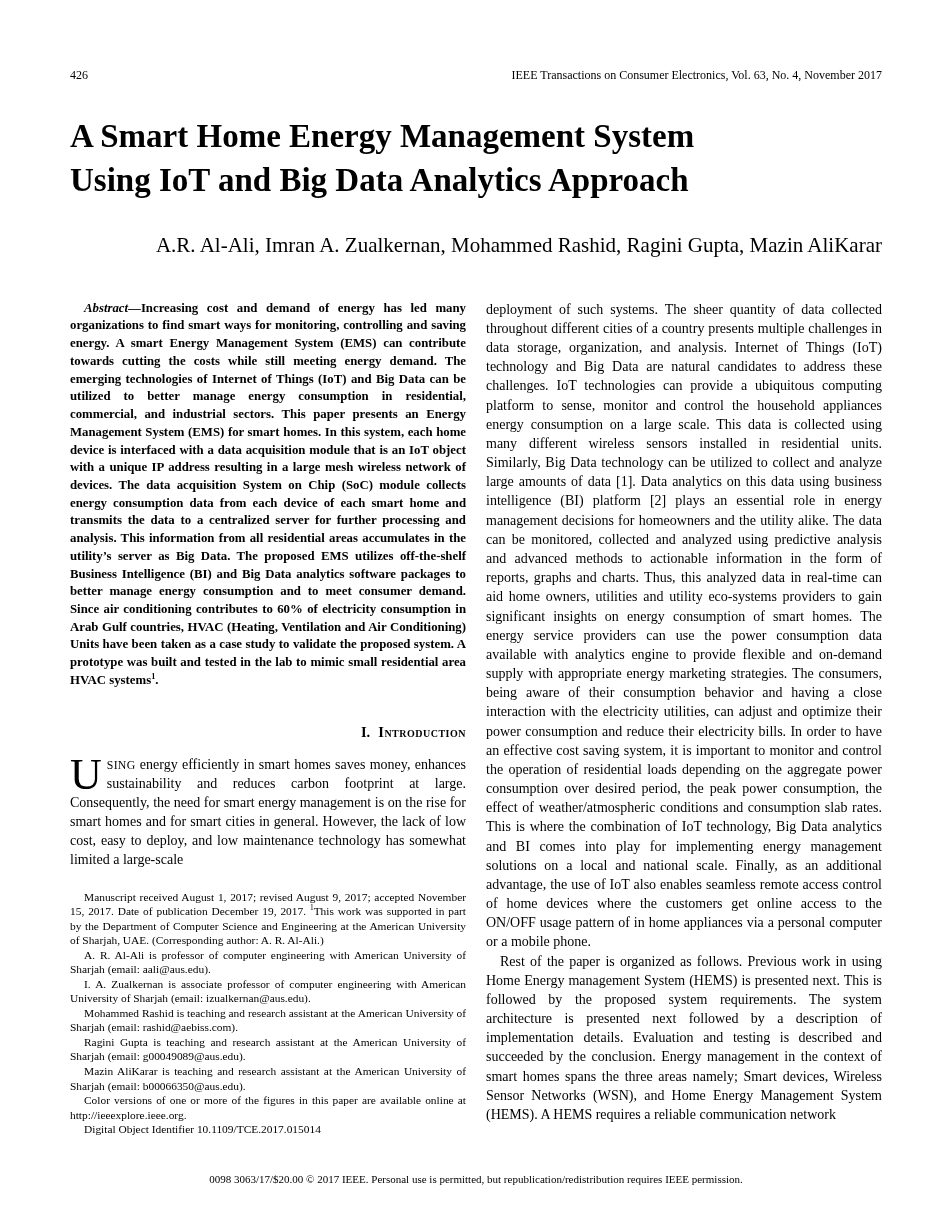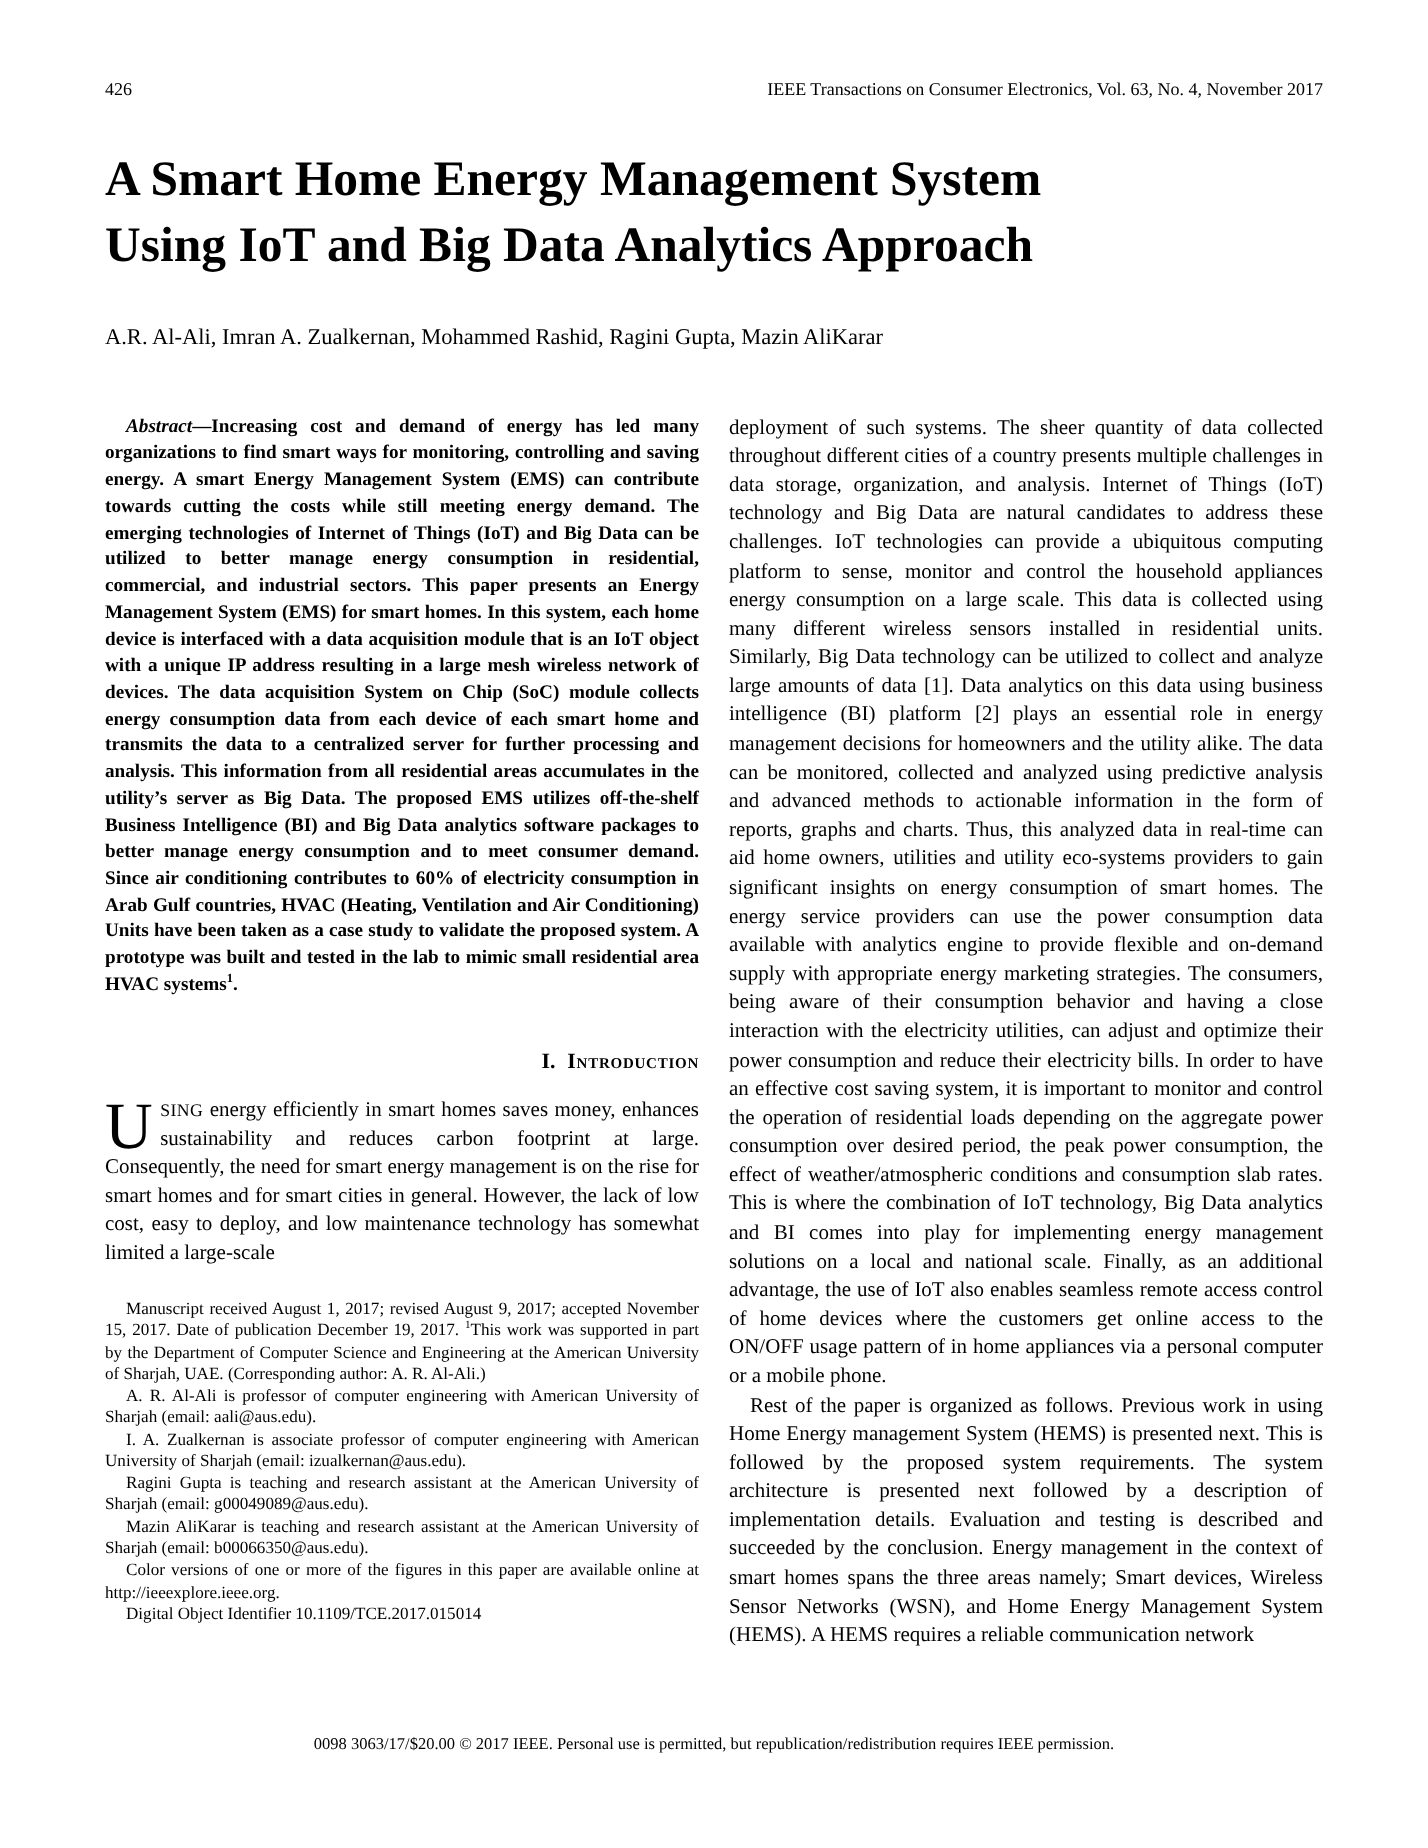--- a/index.html
+++ b/index.html
@@ -1,21 +1,21 @@
 <!DOCTYPE html>
 <html><head>
 <meta charset="utf-8">
 <style>
   * { margin: 0; padding: 0; box-sizing: border-box; }
   html, body { background: #ffffff; }
   .page {
     position: relative;
     width: 952px;
     height: 1188px;
-    margin: 0 auto;
+    margin: 16px auto;
     background: #ffffff;
     color: #000000;
     font-family: "Liberation Serif", serif;
     padding: 52px 70px 0 70px;
     overflow: hidden;
   }
   
   .running-head {
     display: flex;
     justify-content: space-between;
@@ -26,22 +26,22 @@
   .paper-title {
     margin-top: 32px;
     text-align: left;
     font-size: 33px;
     font-weight: bold;
     line-height: 1.33;
   }
   
   .authors-line {
     margin-top: 30px;
-    text-align: left;
-    font-size: 15px;
+    text-align: right;
+    font-size: 21px;
   }
   
   .columns {
     display: flex;
     gap: 20px;
     margin-top: 42px;
   }
   .col { width: 396px; }
   .abstract-para, .index-terms-para {
     font-weight: bold;
@@ -119,20 +119,21 @@
 
 
       <h2 class="section-heading"><span class="section-num">I.</span><span class="sc">Introduction</span></h2>
 
       <p class="body-para intro-para"><span class="dropcap">U</span><span class="lead-caps">SING</span><span> energy efficiently in smart homes saves money, enhances sustainability and reduces carbon footprint at large.  Consequently, the need for smart energy management is on the rise for smart homes and for smart cities in general. However, the lack of low cost, easy to deploy, and low maintenance technology has somewhat limited a large-scale</span></p>
 
       <div class="footnotes">
         <p><span>Manuscript received August 1, 2017; revised August 9, 2017; accepted November 15, 2017. Date of publication December 19, 2017. </span><sup>1</sup><span>This work was supported in part by the Department of Computer Science and Engineering at the American University of Sharjah, UAE. </span><span class="fn-italic">(Corresponding author: A. R. Al-Ali.)</span></p>
         <p>A. R. Al-Ali is professor of computer engineering with American University of Sharjah (email: aali@aus.edu).</p>
         <p>I. A. Zualkernan is associate professor of computer engineering with American University of Sharjah (email: izualkernan@aus.edu).</p>
+        <p>Mohammed Rashid is teaching and research assistant at the American University of Sharjah (email: rashid@aebiss.com).</p>
         <p>Ragini Gupta is teaching and research assistant at the American University of Sharjah (email: g00049089@aus.edu).</p>
         <p>Mazin AliKarar is teaching and research assistant at the American University of Sharjah (email: b00066350@aus.edu).</p>
         <p>Color versions of one or more of the figures in this paper are available online at http://ieeexplore.ieee.org.</p>
         <p>Digital Object Identifier 10.1109/TCE.2017.015014</p>
       </div>
     </div>
 
     <div class="col">
       <p class="body-para">deployment of such systems. The sheer quantity of data collected throughout different cities of a country presents multiple challenges in data storage, organization, and analysis. Internet of Things (IoT) technology and Big Data are natural candidates to address these challenges. IoT technologies can provide a ubiquitous computing platform to sense, monitor and control the household appliances energy consumption on a large scale. This data is collected using many different wireless sensors installed in residential units. Similarly, Big Data technology can be utilized to collect and analyze large amounts of data [1]. Data analytics on this data using business intelligence (BI) platform [2] plays an essential role in energy management decisions for homeowners and the utility alike. The data can be monitored, collected and analyzed using predictive analysis and advanced methods to actionable information in the form of reports, graphs and charts. Thus, this analyzed data in real-time can aid home owners, utilities and utility eco-systems providers to gain significant insights on energy consumption of smart homes. The energy service providers can use the power consumption data available with analytics engine to provide flexible and on-demand supply with appropriate energy marketing strategies. The consumers, being aware of their consumption behavior and having a close interaction with the electricity utilities, can adjust and optimize their power consumption and reduce their electricity bills. In order to have an effective cost saving system, it is important to monitor and control the operation of residential loads depending on the aggregate power consumption over desired period, the peak power consumption, the effect of weather/atmospheric conditions and consumption slab rates. This is where the combination of IoT technology, Big Data analytics and BI comes into play for implementing energy management solutions on a local and national scale. Finally, as an additional advantage, the use of IoT also enables seamless remote access control of home devices where the customers get online access to the ON/OFF usage pattern of in home appliances via a personal computer or a mobile phone.</p>
       <p class="body-para indent">Rest of the paper is organized as follows. Previous work in using Home Energy management System (HEMS) is presented next. This is followed by the proposed system requirements. The system architecture is presented next followed by a description of implementation details. Evaluation and testing is described and succeeded by the conclusion. Energy management in the context of smart homes spans the three areas namely; Smart devices, Wireless Sensor Networks (WSN), and Home Energy Management System (HEMS). A HEMS requires a reliable communication network</p>

